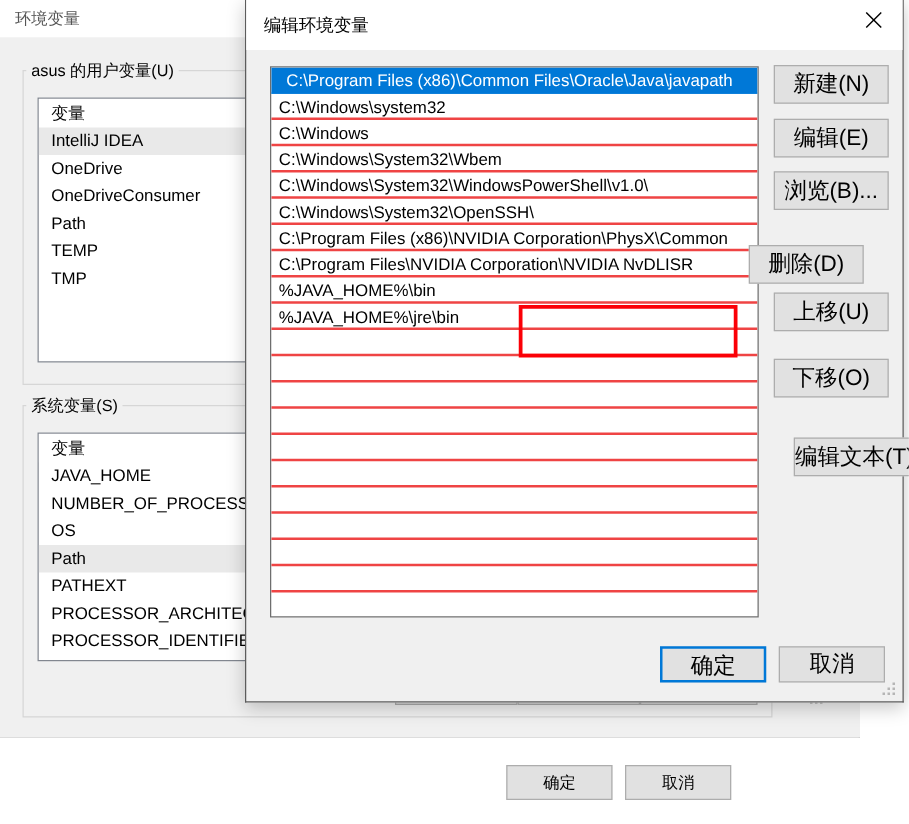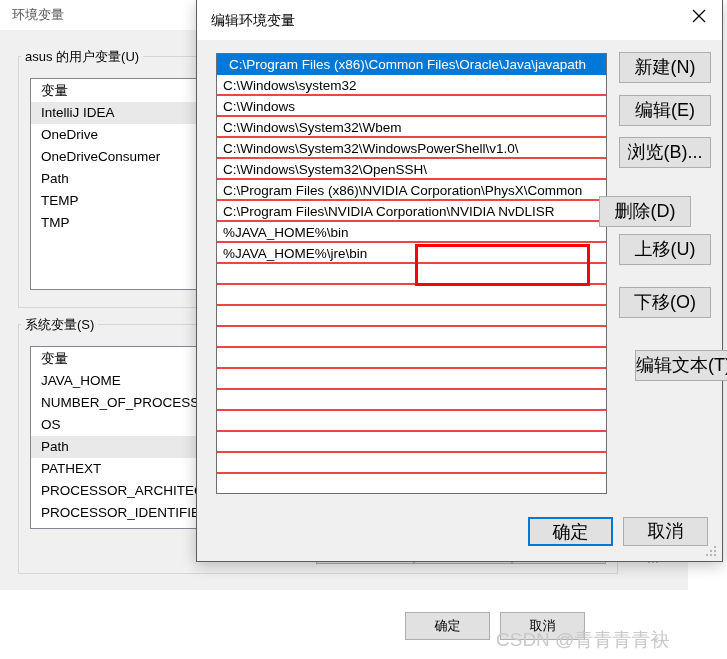--- a/index.html
+++ b/index.html
@@ -347,15 +347,14 @@
     <div class="dlg-resize">
       <i style="left:8px; top:8px;"></i>
       <i style="left:4px; top:8px;"></i>
       <i style="left:8px; top:4px;"></i>
       <i style="left:0px; top:8px;"></i>
       <i style="left:8px; top:0px;"></i>
       <i style="left:4px; top:4px;"></i>
     </div>
   </div>
 
-  <div class="watermark">CSDN @青青青青袂</div>
 
 </div>
 
 </body></html>

